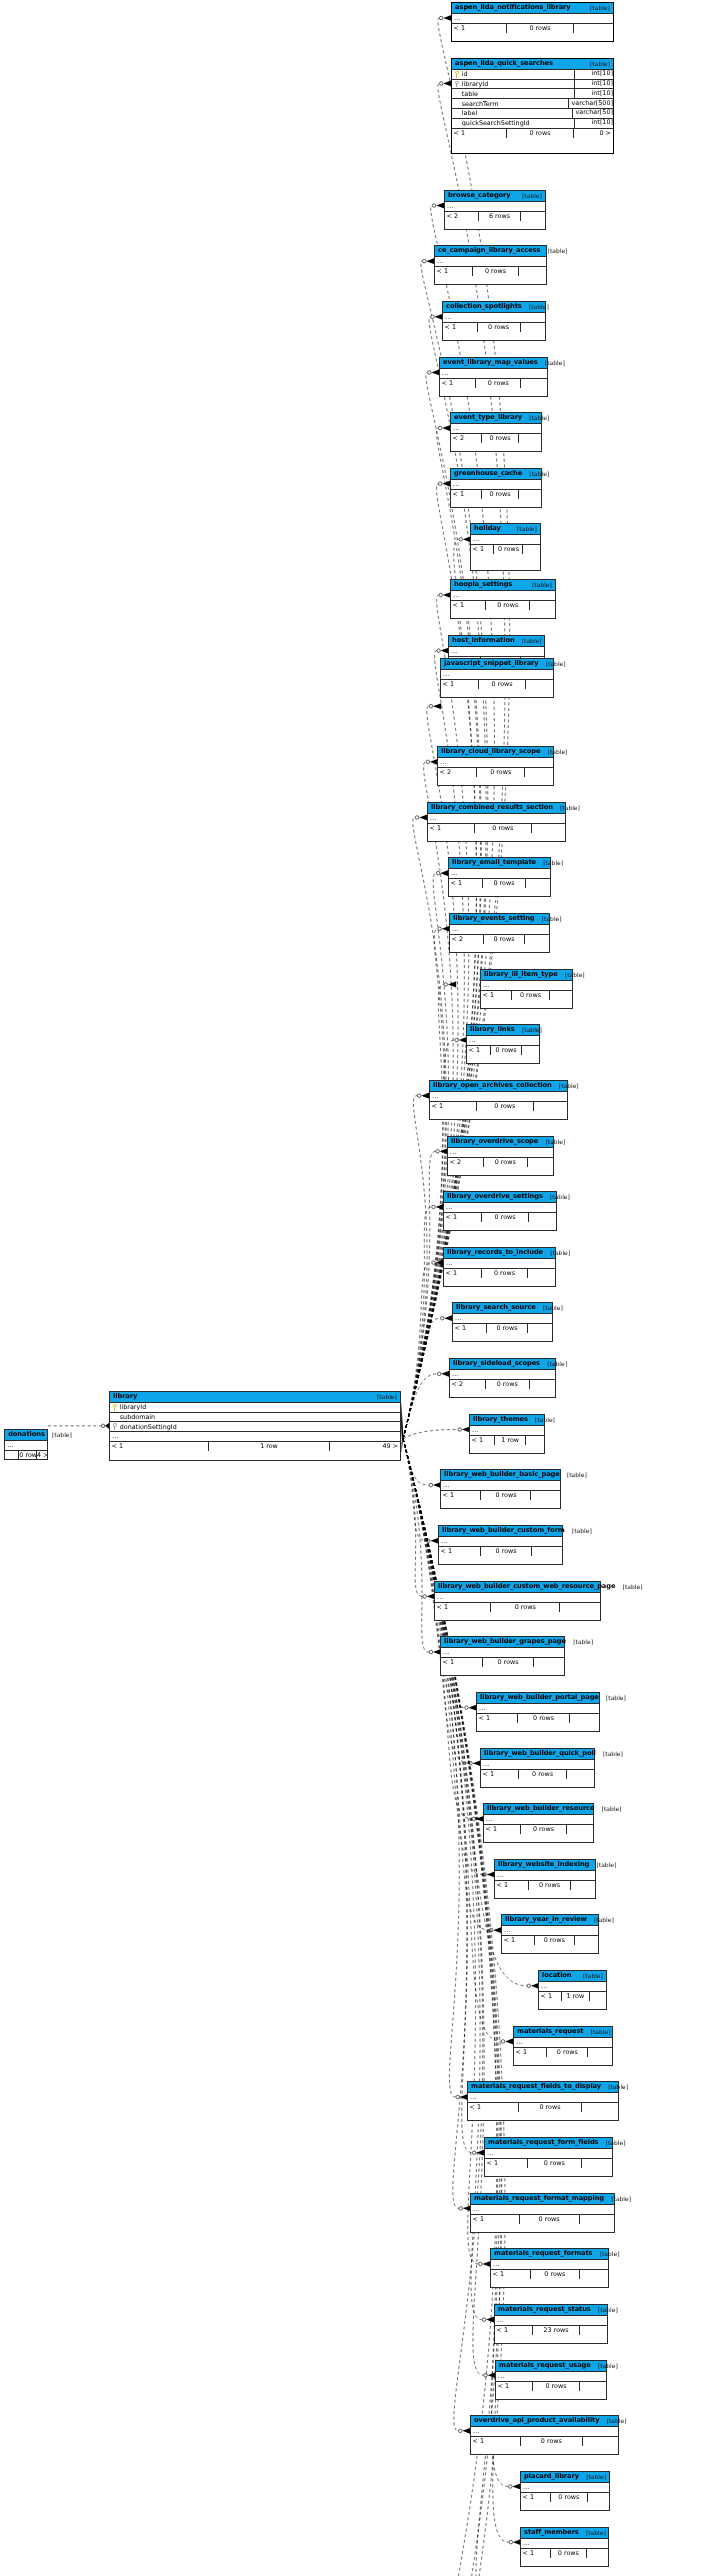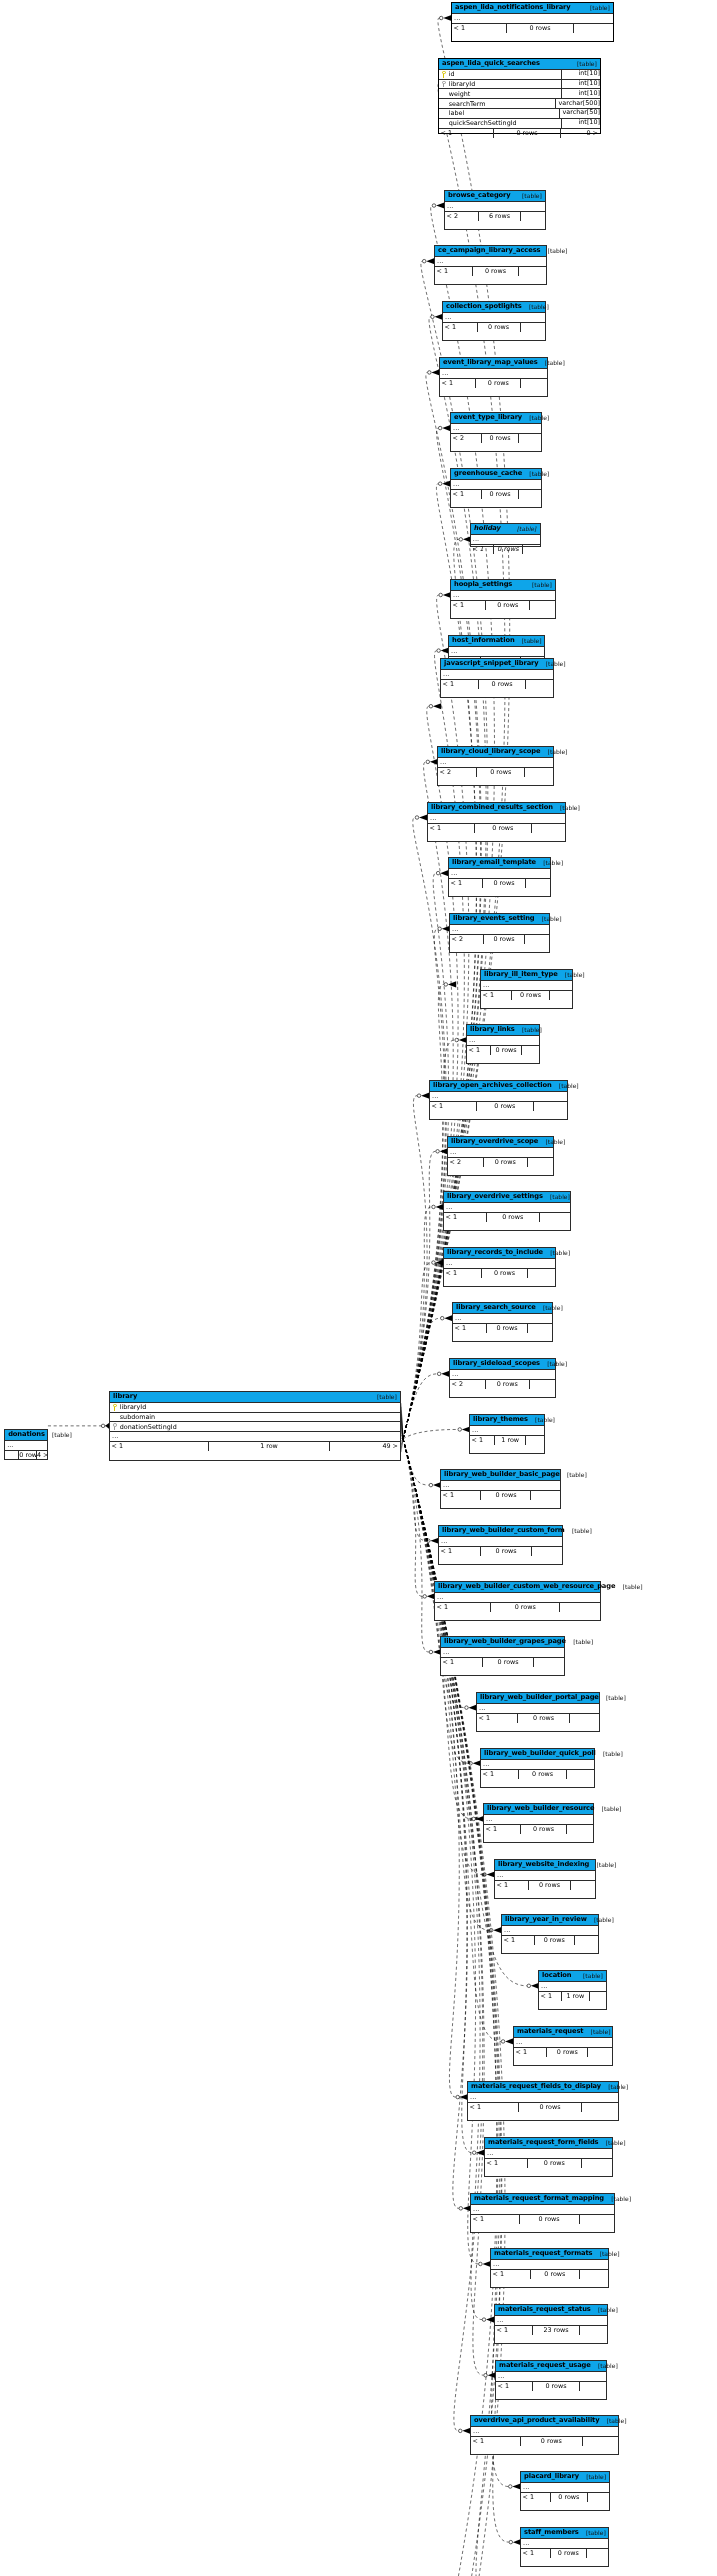--- a/index.html
+++ b/index.html
@@ -376,21 +376,21 @@
         <span class="tname">greenhouse_cache</span>
         <span class="ttag">[table]</span>
       </div>
       <div class="ellipsis">...</div>
       <div class="foot">
         <div class="f1">&lt; 1</div>
         <div class="f2">0 rows</div>
         <div class="f3"></div>
       </div>
     </div>
-    <div class="node" style="left: 470px; top: 523px; width: 71px; height: 24px; font-style: italic;">
+    <div class="node" style="left: 470px; top: 523px; width: 71px; height: 48px;">
       <div class="hdr">
         <span class="tname">holiday</span>
         <span class="ttag">[table]</span>
       </div>
       <div class="ellipsis">...</div>
       <div class="foot">
         <div class="f1">&lt; 1</div>
         <div class="f2">0 rows</div>
         <div class="f3"></div>
       </div>
@@ -520,21 +520,21 @@
         <span class="tname">library_overdrive_scope</span>
         <span class="ttag">[table]</span>
       </div>
       <div class="ellipsis">...</div>
       <div class="foot">
         <div class="f1">&lt; 2</div>
         <div class="f2">0 rows</div>
         <div class="f3"></div>
       </div>
     </div>
-    <div class="node" style="left: 443px; top: 1191px; width: 128px; height: 40px;">
+    <div class="node" style="left: 443px; top: 1191px; width: 114px; height: 40px;">
       <div class="hdr">
         <span class="tname">library_overdrive_settings</span>
         <span class="ttag">[table]</span>
       </div>
       <div class="ellipsis">...</div>
       <div class="foot">
         <div class="f1">&lt; 1</div>
         <div class="f2">0 rows</div>
         <div class="f3"></div>
       </div>
@@ -820,21 +820,21 @@
         <span class="tname">staff_members</span>
         <span class="ttag">[table]</span>
       </div>
       <div class="ellipsis">...</div>
       <div class="foot">
         <div class="f1">&lt; 1</div>
         <div class="f2">0 rows</div>
         <div class="f3"></div>
       </div>
     </div>
-    <div class="node bold" style="left: 438px; top: 58px; width: 163px; height: 76px;">
+    <div class="node bold" style="left: 451px; top: 58px; width: 163px; height: 96px;">
       <div class="hdr">
         <span class="tname">aspen_lida_quick_searches</span>
         <span class="ttag">[table]</span>
       </div>
       <div class="col">
         <span class="keyico">
           <i></i>
           <b></b>
         </span>
         <span class="cname">id</span>
@@ -843,21 +843,21 @@
       <div class="col">
         <span class="keyico grey">
           <i></i>
           <b></b>
         </span>
         <span class="cname">libraryId</span>
         <span class="ctype">int[10]</span>
       </div>
       <div class="col">
         <span class="keyspacer"></span>
-        <span class="cname">weight</span>
+        <span class="cname">table</span>
         <span class="ctype">int[10]</span>
       </div>
       <div class="col">
         <span class="keyspacer"></span>
         <span class="cname">searchTerm</span>
         <span class="ctype">varchar[500]</span>
       </div>
       <div class="col">
         <span class="keyspacer"></span>
         <span class="cname">label</span>

